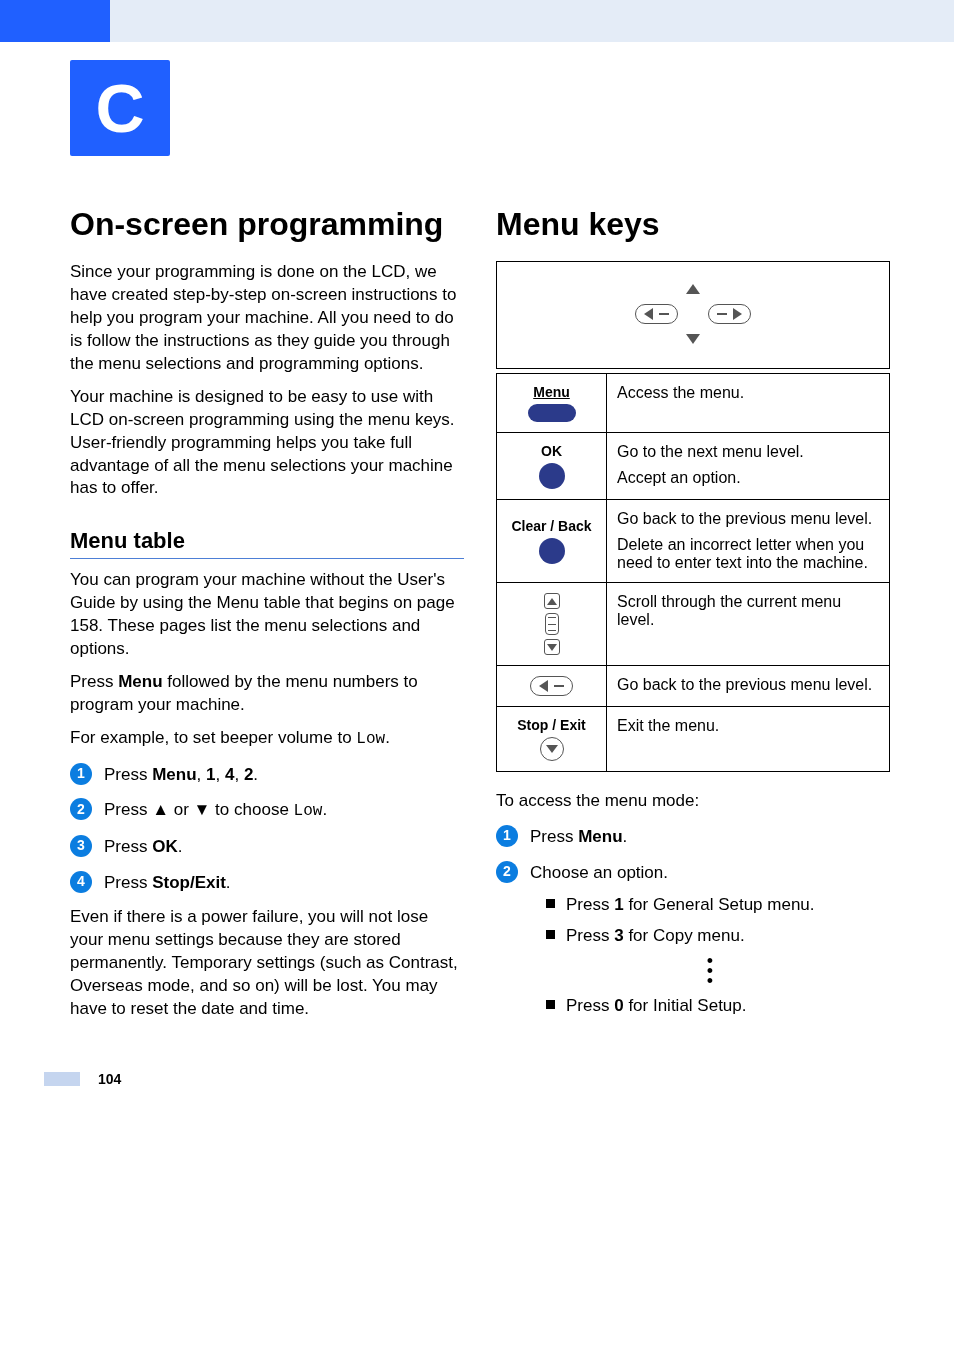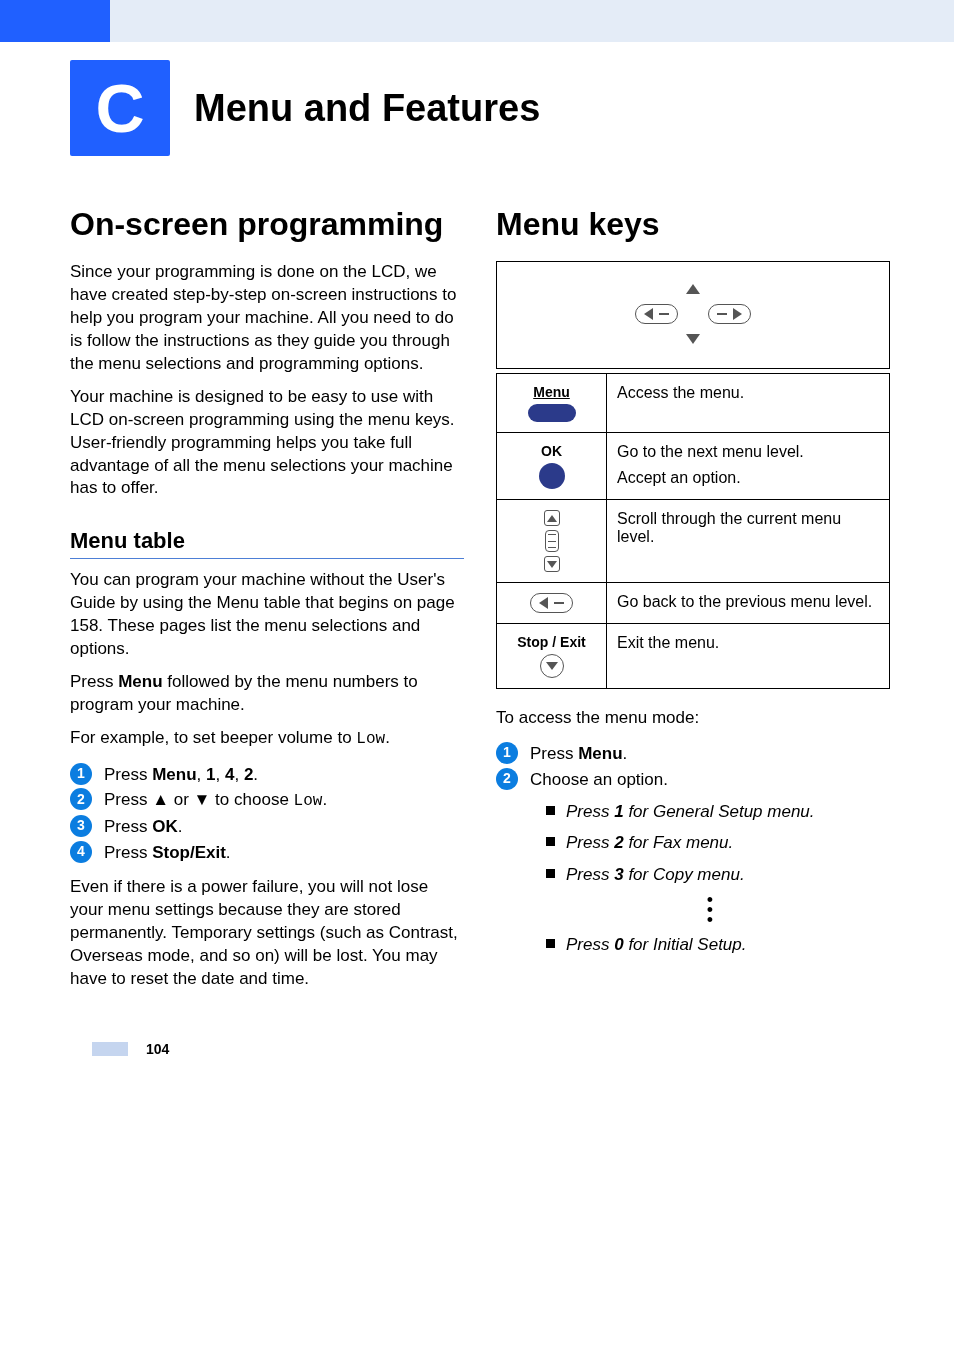--- a/index.html
+++ b/index.html
@@ -77,21 +77,21 @@
     list-style: none;
     padding: 0;
     margin: 12px 0;
     counter-reset: step;
   }
   ol.steps > li {
     counter-increment: step;
     position: relative;
     padding-left: 34px;
     font-size: 17px;
-    margin: 2px 0;
+    margin: 12px 0;
     line-height: 1.4;
   }
   ol.steps > li::before {
     content: counter(step);
     position: absolute;
     left: 0;
     top: 0px;
     width: 22px;
     height: 22px;
     border-radius: 50%;
@@ -106,21 +106,20 @@
   ul.bullets {
     list-style: none;
     padding: 0;
     margin: 8px 0 8px 16px;
   }
   ul.bullets > li {
     position: relative;
     padding-left: 20px;
     font-size: 17px;
     margin: 8px 0;
-    font-style: italic;
   }
   ul.bullets > li::before {
     content: "";
     position: absolute;
     left: 0;
     top: 6px;
     width: 9px;
     height: 9px;
     background: #000;
   }
@@ -198,21 +197,21 @@
   .pill-solid {
     width: 48px; height: 18px; border-radius: 10px; background: #2b3a8a; margin: 0 auto;
   }
   .circle-solid {
     width: 26px; height: 26px; border-radius: 50%; background: #2b3a8a; margin: 4px auto 0;
   }
   .stop-circle {
     width: 24px; height: 24px; border-radius: 50%; border: 1.5px solid #555; display:flex; align-items:center; justify-content:center; margin: 4px auto 0;
   }
   .footer {
-    padding: 0 0 30px 92px;
+    padding: 0 0 30px 44px;
     display: flex;
     align-items: center;
     gap: 18px;
   }
   .footer-tab {
     width: 36px;
     height: 14px;
     background: #c5d5ef;
   }
   .page-num { font-weight: bold; font-size: 14px; }
@@ -225,21 +224,20 @@
 </style>
 </head>
 <body>
 
 <div class="top-header">
   <div class="top-header-accent"></div>
 </div>
 
 <div class="chapter-block">
   <div class="chapter-badge">C</div>
-  <div class="chapter-title">Menu and Features</div>
 </div>
 
 <div class="page-body">
 
   <div class="col">
     <h1 class="section">On-screen programming</h1>
 
     <p>Since your programming is done on the LCD, we have created step-by-step on-screen instructions to help you program your machine. All you need to do is follow the instructions as they guide you through the menu selections and programming options.</p>
     <p>Your machine is designed to be easy to use with LCD on-screen programming using the menu keys. User-friendly programming helps you take full advantage of all the menu selections your machine has to offer.</p>
 
@@ -305,20 +303,30 @@
           <span class="keylabel">OK</span>
           <div class="circle-solid"></div>
         </td>
         <td>
           <div>Go to the next menu level.</div>
           <div style="margin-top:8px;">Accept an option.</div>
         </td>
       </tr>
       <tr>
         <td class="keycell">
+          <span class="keylabel">Clear / Back</span>
+          <div class="circle-solid"></div>
+        </td>
+        <td>
+          <div>Go back to the previous menu level.</div>
+          <div style="margin-top:8px;">Delete an incorrect letter when you need to enter text into the machine.</div>
+        </td>
+      </tr>
+      <tr>
+        <td class="keycell">
           <div style="display:flex;flex-direction:column;align-items:center;gap:4px;">
             <div style="width:16px;height:16px;border:1.3px solid #555;border-radius:3px;display:flex;align-items:center;justify-content:center;">
               <span class="tri tri-up-small" style="border-bottom-width:7px;border-left-width:5px;border-right-width:5px;"></span>
             </div>
             <div class="sidebar-key" style="height:22px;">
               <span class="slot"></span>
                   <span class="slot"></span>
                   <span class="slot"></span>
             </div>
             <div style="width:16px;height:16px;border:1.3px solid #555;border-radius:3px;display:flex;align-items:center;justify-content:center;">
@@ -355,23 +363,20 @@
       <li>
         <span>Press </span><span class="b">Menu</span><span>.</span>
       </li>
       <li>
         <span>Choose an option.</span>
         <ul class="bullets">
           <li>
             <span>Press </span><span class="b">1</span><span> for General Setup menu.</span>
           </li>
           <li>
-            <span>Press </span><span class="b">2</span><span> for Fax menu.</span>
-          </li>
-          <li>
             <span>Press </span><span class="b">3</span><span> for Copy menu.</span>
           </li>
         </ul>
         <div class="vdots">•<br>•<br>•</div>
         <ul class="bullets">
           <li>
             <span>Press </span><span class="b">0</span><span> for Initial Setup.</span>
           </li>
         </ul>
       </li>

